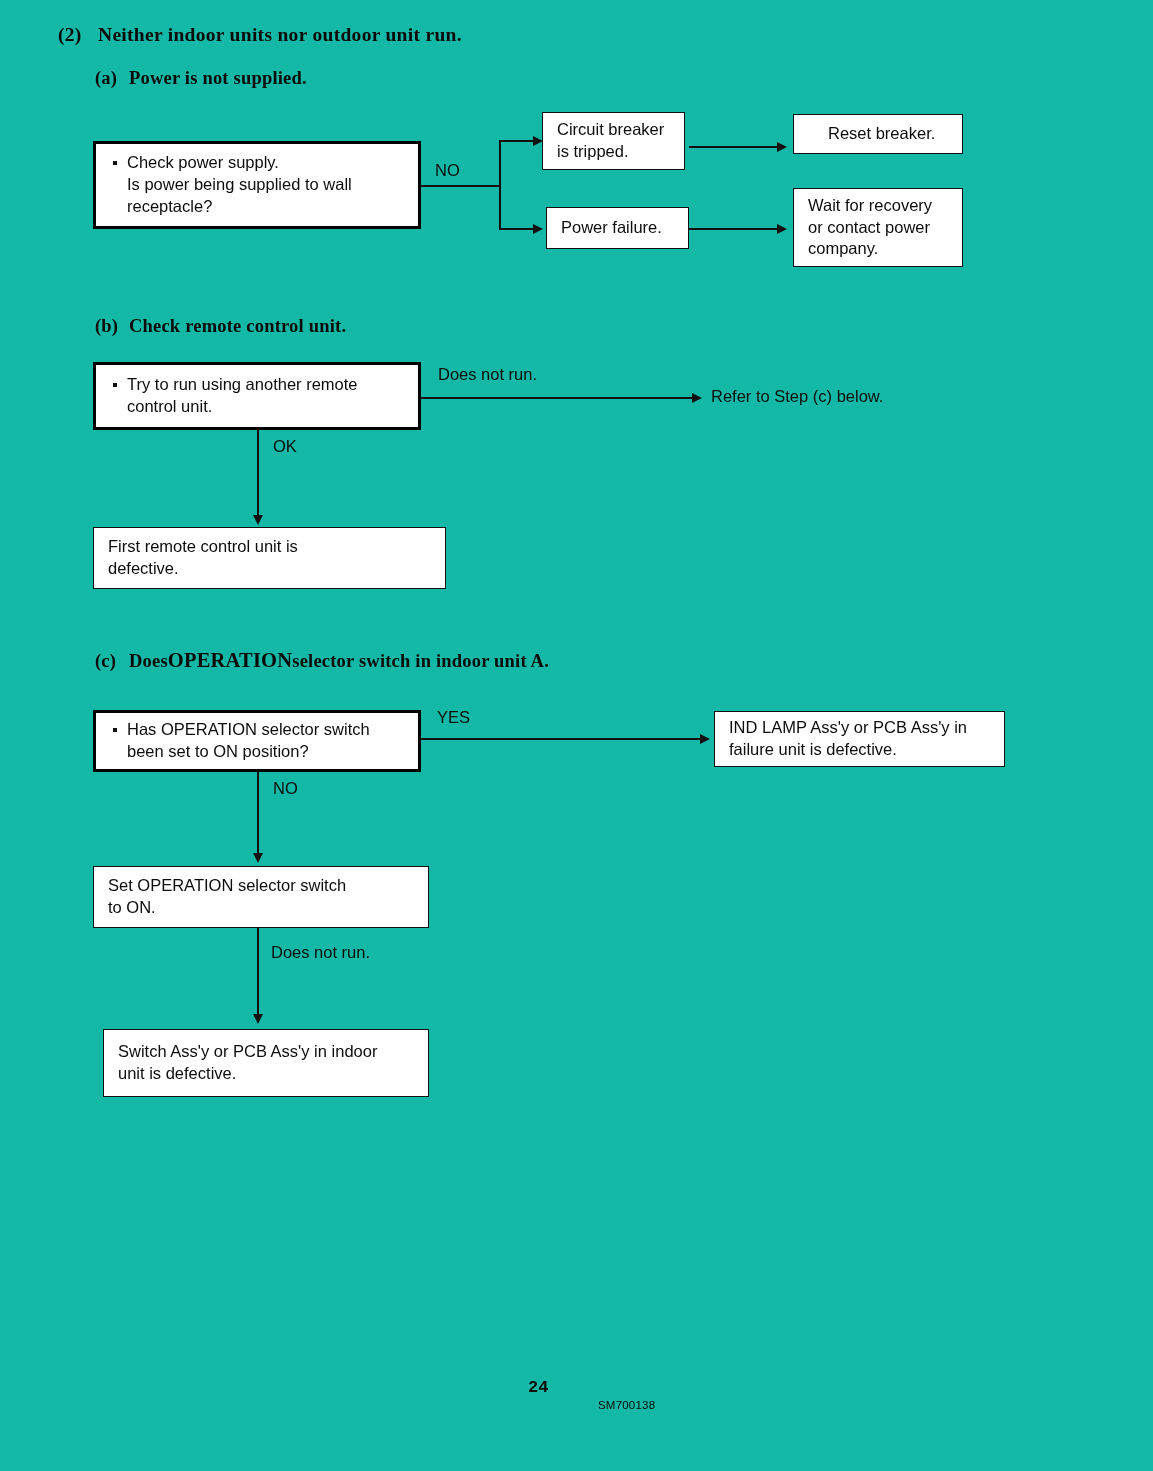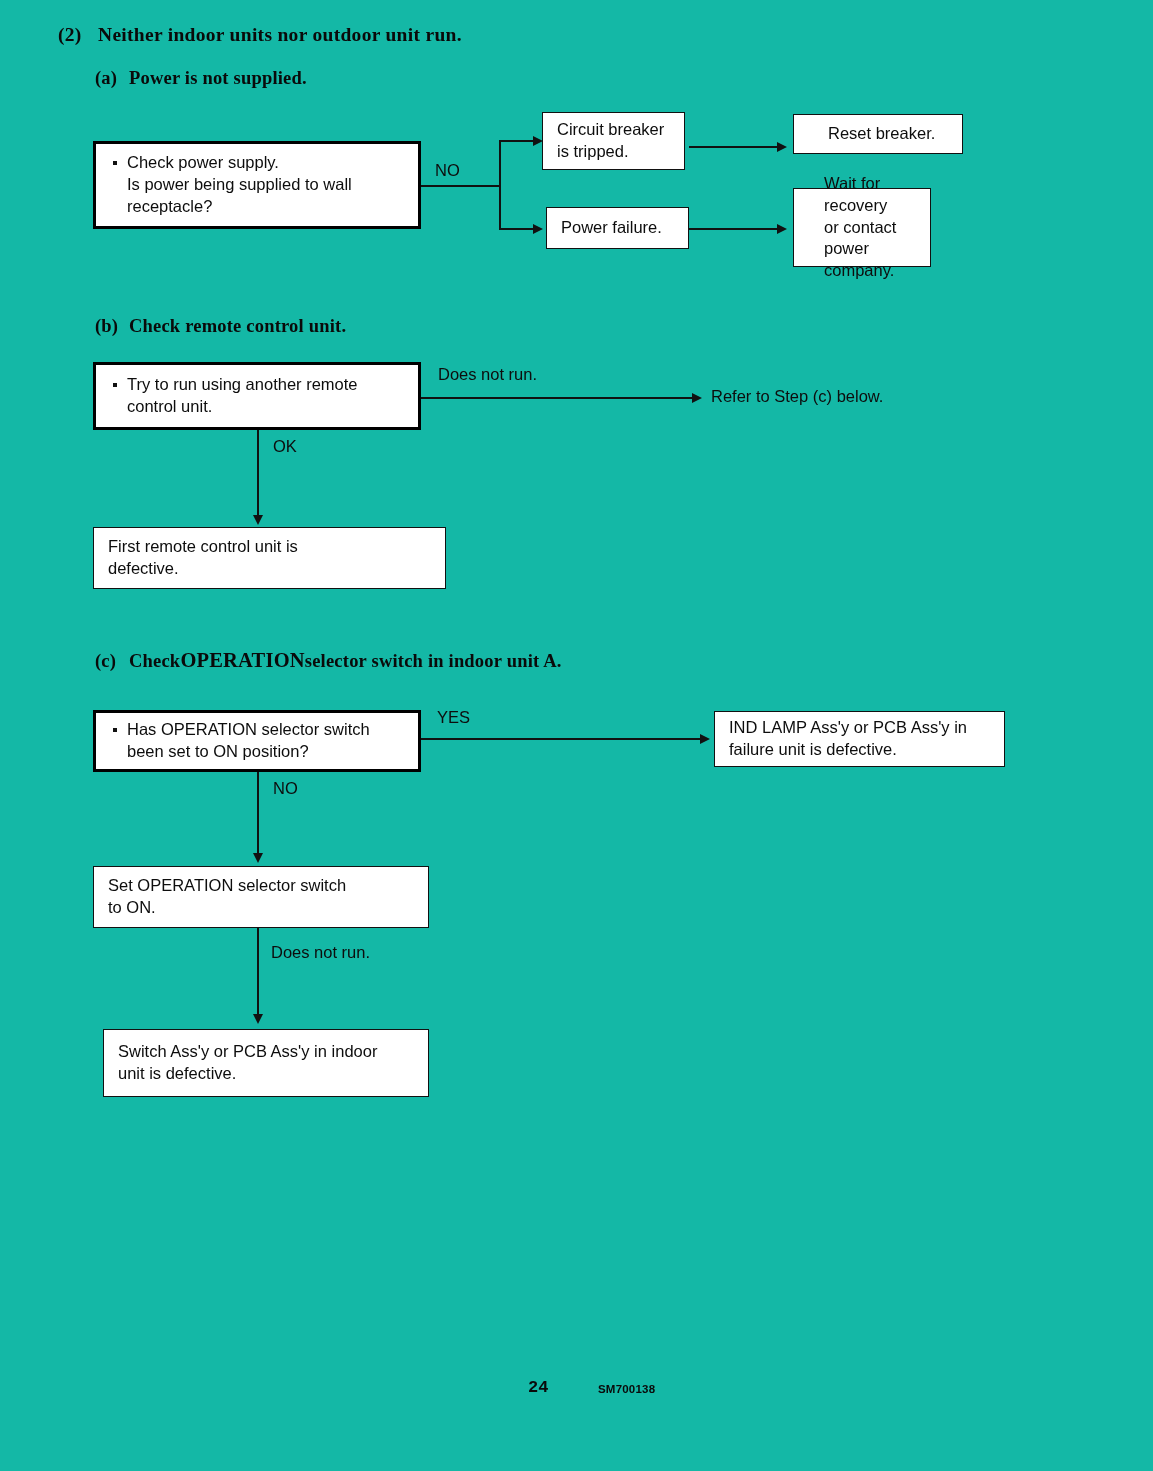--- a/index.html
+++ b/index.html
@@ -113,24 +113,25 @@
   .footer-page {
     position: absolute;
     font-family: Liberation Mono, monospace;
     font-weight: bold;
     font-size: 17px;
     color: #0a0a0a;
   }
   .footer-code {
     position: absolute;
     font-family: "Liberation Sans", sans-serif;
-    font-weight: bold;
+    font-weight: normal;
     font-size: 11.5px;
     letter-spacing: 0.2px;
     color: #0a0a0a;
+    margin-top: 16px;
   }
 </style>
 </head>
 <body>
 
 <div id="page">
 
   <div class="heading h-l1" style="left:58px; top:24px;">
     <span class="h-num">(2)</span><span class="h-txt">Neither indoor units nor outdoor unit run.</span>
   </div>
@@ -175,21 +176,21 @@
 
   <div class="box" style="left:546px; top:207px; width:143px; height:42px;">
     <div class="inner">
       <div>Power failure.</div>
     </div>
   </div>
 
   <div class="hline" style="left:689px; top:228px; width:90px;"></div>
   <div class="arrow-r" style="left:777px; top:224px;"></div>
 
-  <div class="box" style="left:793px; top:188px; width:138px; height:79px;padding-left:16px;">
+  <div class="box" style="left:793px; top:188px; width:170px; height:79px;">
     <div class="inner">
       <div>Wait for recovery</div>
       <div>or contact power</div>
       <div>company.</div>
     </div>
   </div>
 
   <div class="heading h-l2" style="left:95px; top:316px;">
     <span class="h-num">(b)</span><span class="h-txt">Check remote control unit.</span>
   </div>
@@ -211,21 +212,21 @@
   <div class="arrow-d" style="left:253px; top:515px;"></div>
 
   <div class="box" style="left:93px; top:527px; width:353px; height:62px;">
     <div class="inner">
       <div>First remote control unit is</div>
       <div>defective.</div>
     </div>
   </div>
 
   <div class="heading h-l2" style="left:95px; top:649px;">
-    <span class="h-num">(c)</span><span class="h-txt">Check </span><span class="h-txt caps-big">OPERATION</span><span class="h-txt"> selector switch in indoor unit A.</span>
+    <span class="h-num">(c)</span><span class="h-txt">Does </span><span class="h-txt caps-big">OPERATION</span><span class="h-txt"> selector switch in indoor unit A.</span>
   </div>
 
   <div class="box thick" style="left:93px; top:710px; width:328px; height:62px;">
     <div class="inner">
       <div class="bullet-line">Has OPERATION selector switch</div>
       <div style="padding-left:17px;">been set to ON position?</div>
     </div>
   </div>
 
   <div class="edge-label" style="left:437px; top:708px;">YES</div>

